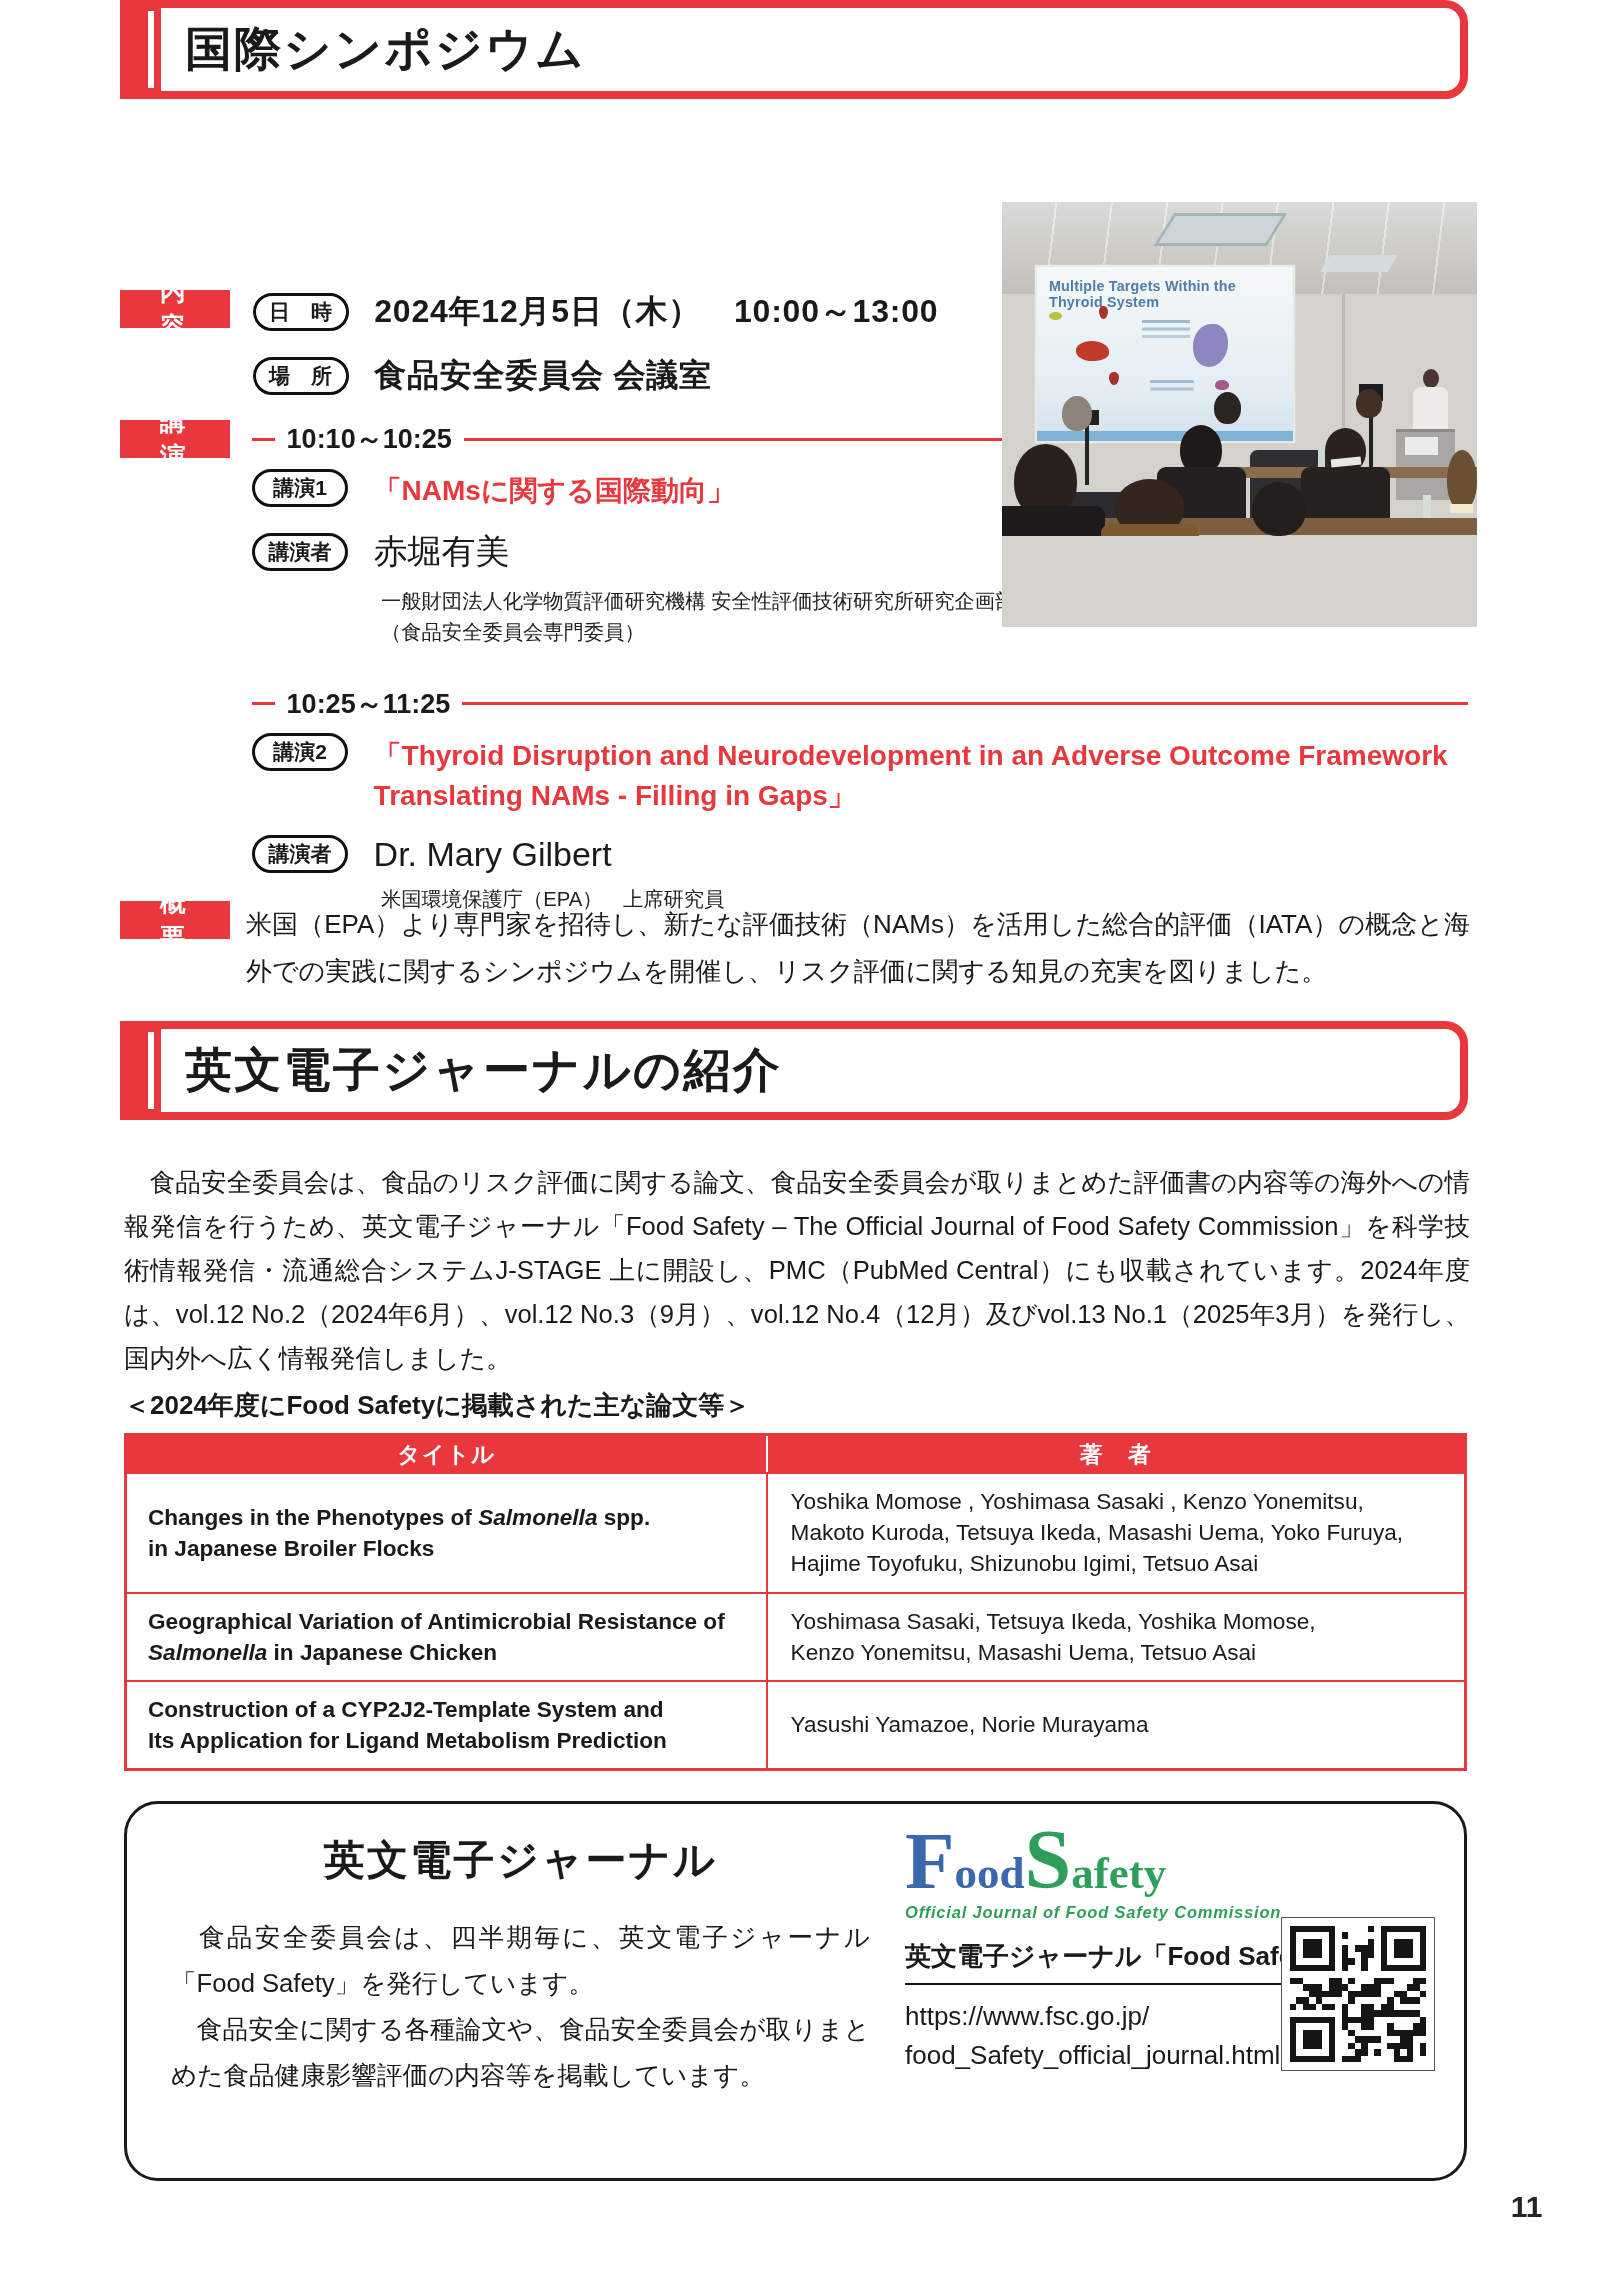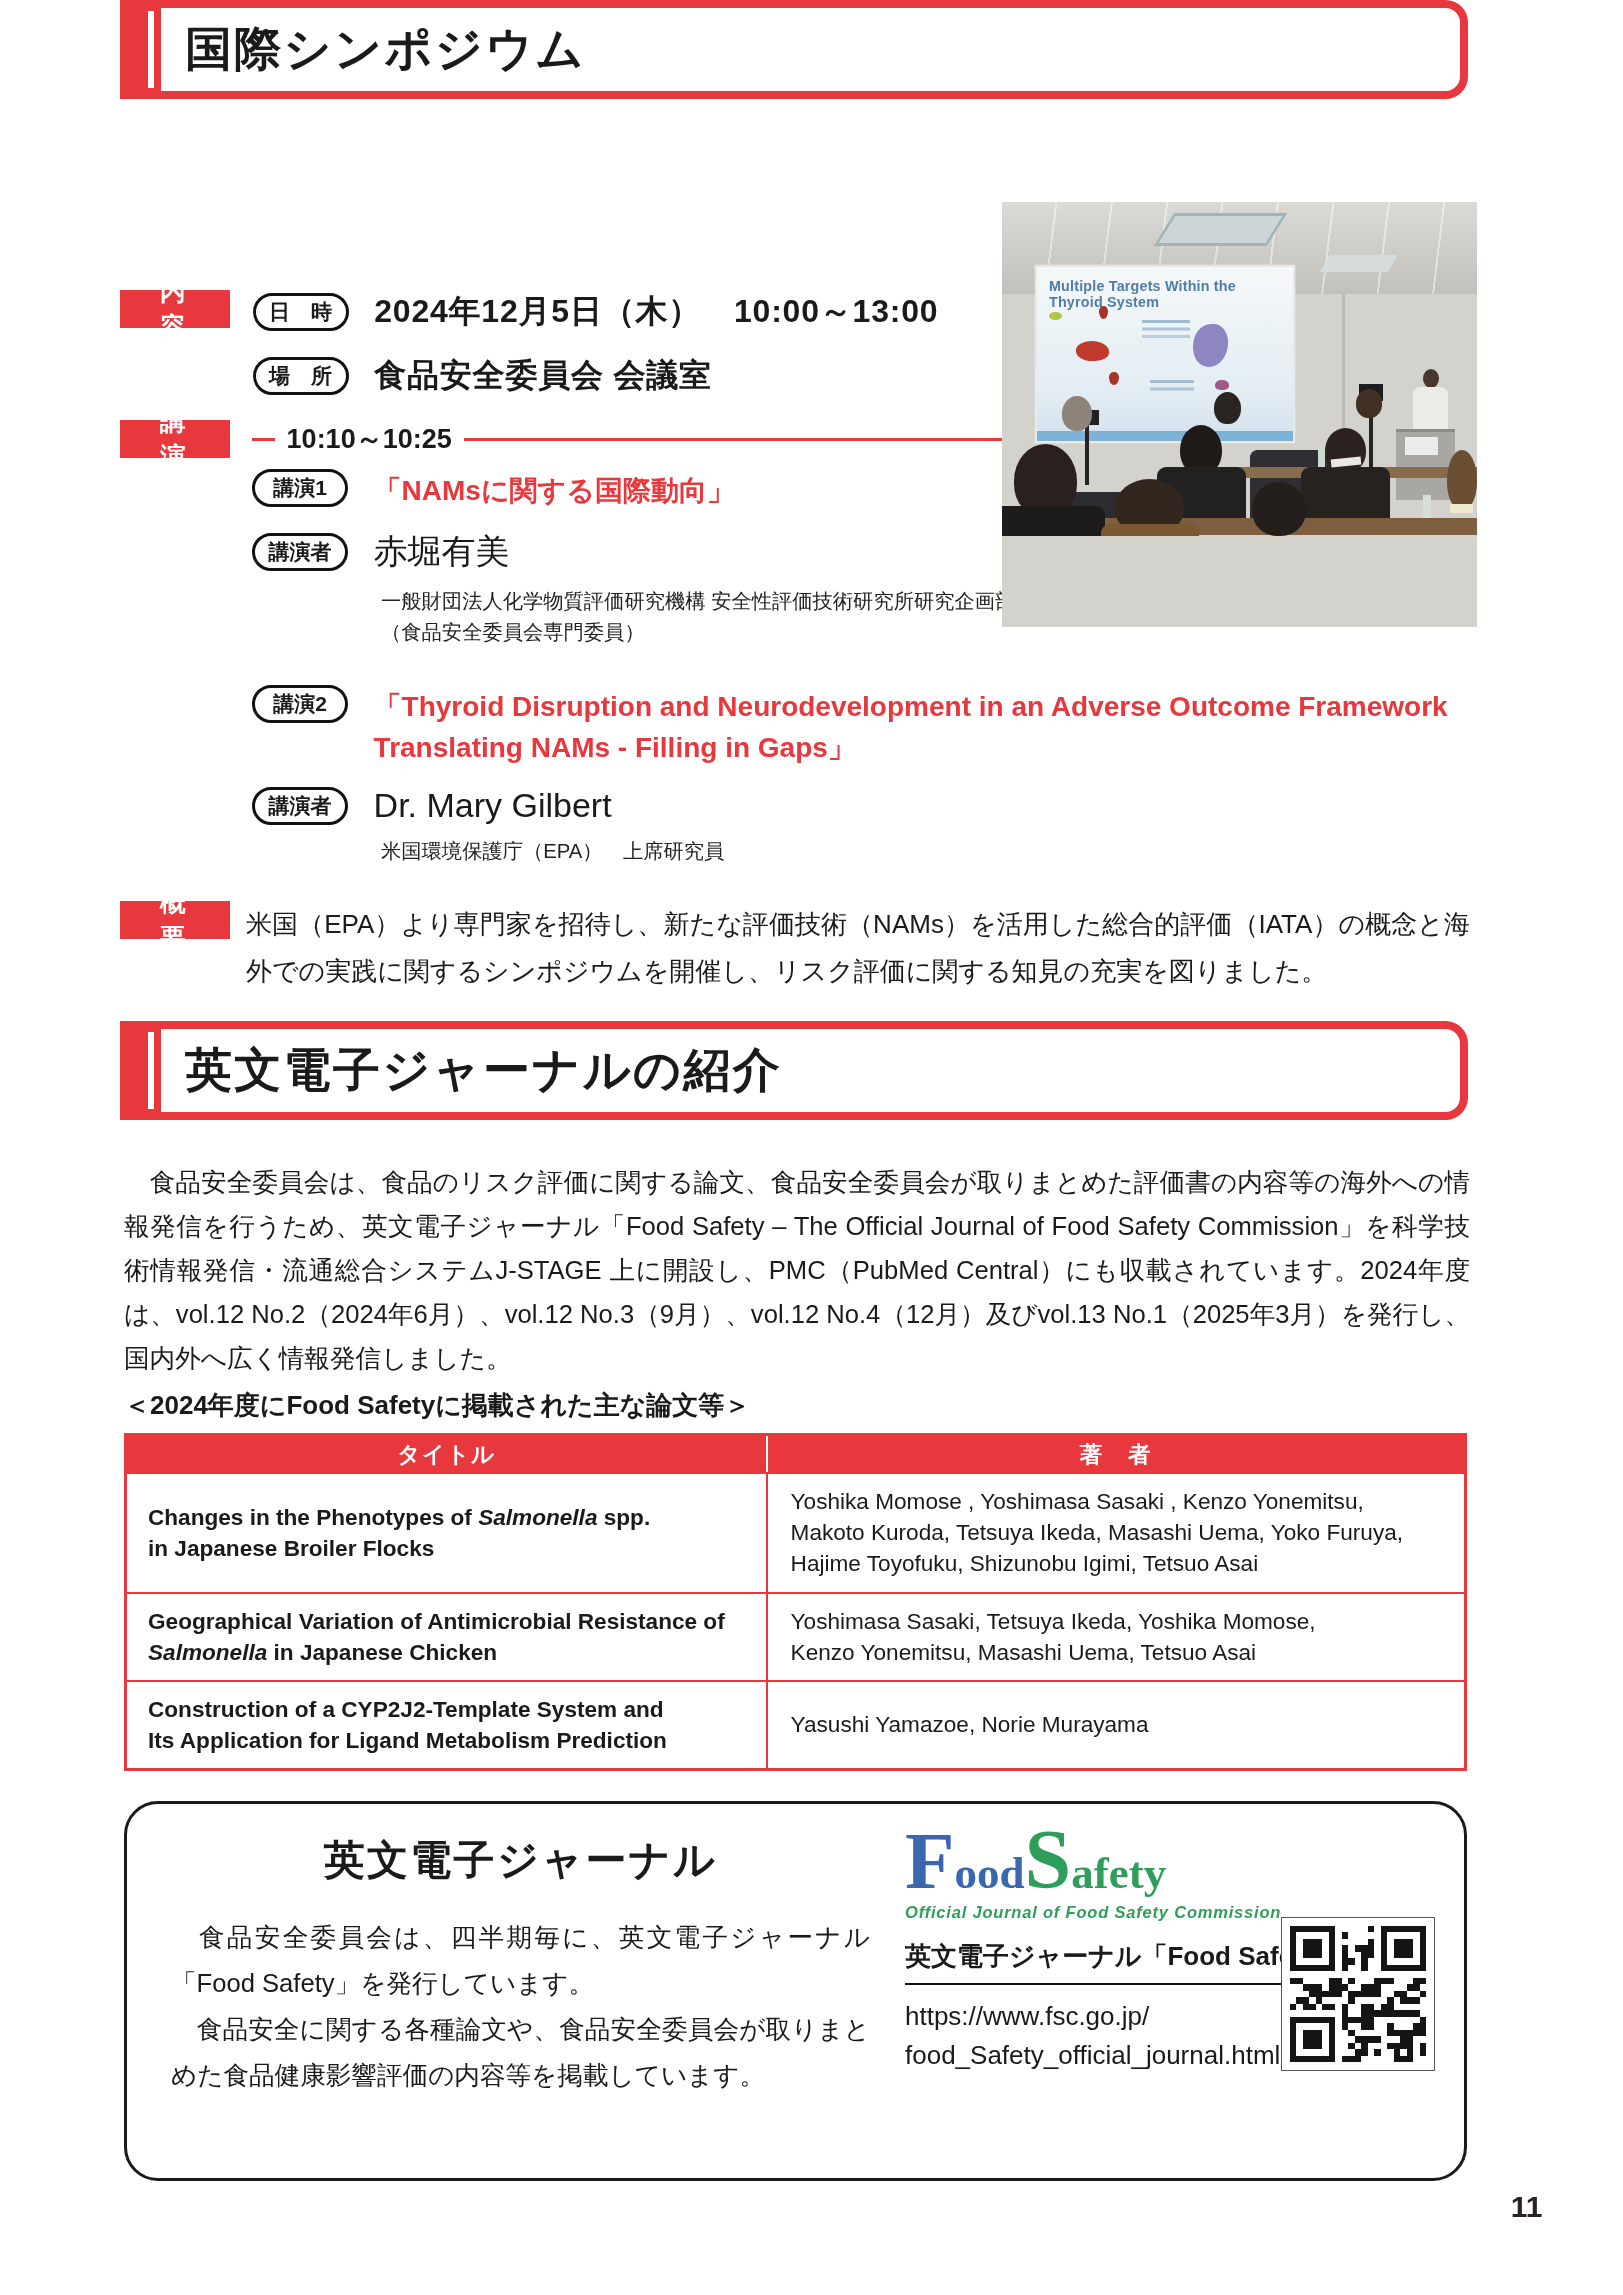--- a/index.html
+++ b/index.html
@@ -217,20 +217,25 @@
         </div>
         <div class="speaker-row">
           <span class="pill">講演者</span>
           <span class="speaker-name">赤堀有美</span>
         </div>
         <div class="affil">一般財団法人化学物質評価研究機構 安全性評価技術研究所研究企画部研究企画課 課長
 （食品安全委員会専門委員）</div>
       </div>
 
       <div class="session session2">
+        <div class="time-row">
+          <span class="dash"></span>
+          <span class="time">10:25～11:25</span>
+          <span class="rule"></span>
+        </div>
         <div class="talk-row">
           <span class="pill">講演2</span>
           <span class="talk-title">「Thyroid Disruption and Neurodevelopment in an Adverse Outcome Framework
 Translating NAMs - Filling in Gaps」</span>
         </div>
         <div class="speaker-row">
           <span class="pill">講演者</span>
           <span class="speaker-name">Dr. Mary Gilbert</span>
         </div>
         <div class="affil">米国環境保護庁（EPA）　上席研究員</div>

